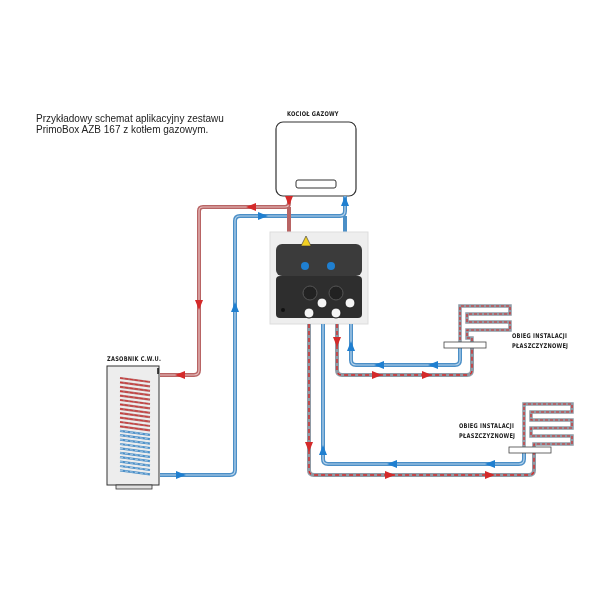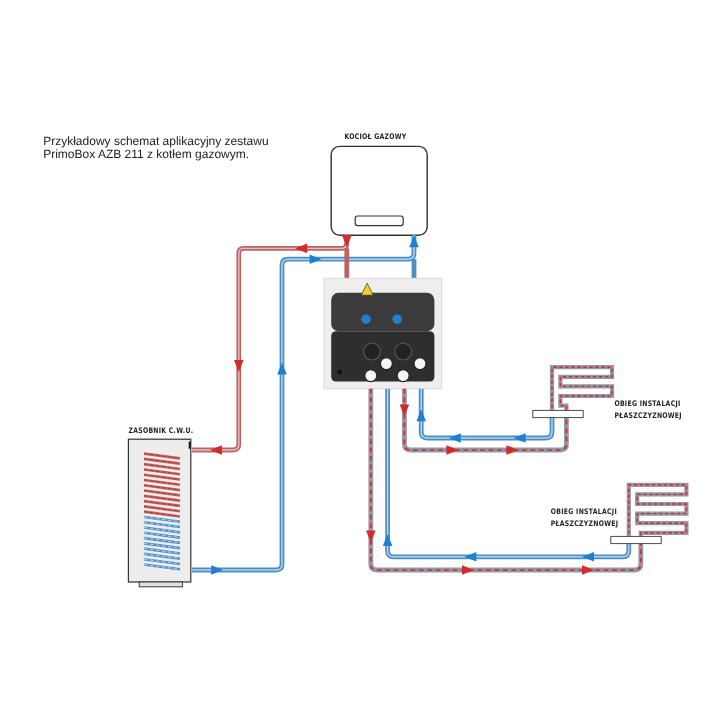--- a/index.html
+++ b/index.html
@@ -155,21 +155,21 @@
       <line x1="120" y1="461.6" x2="150" y2="465.6" stroke="#b8d4ec" stroke-width="0.8" stroke-dasharray="3 2"></line>
       <line x1="120" y1="466" x2="150" y2="470" stroke="#4b8fc7" stroke-width="2.2"></line>
       <line x1="120" y1="466" x2="150" y2="470" stroke="#b8d4ec" stroke-width="0.8" stroke-dasharray="3 2"></line>
       <line x1="120" y1="470.4" x2="150" y2="474.4" stroke="#4b8fc7" stroke-width="2.2"></line>
       <line x1="120" y1="470.4" x2="150" y2="474.4" stroke="#b8d4ec" stroke-width="0.8" stroke-dasharray="3 2"></line>
     </g>
 </svg>
 
 <div class="desc">
   <div>Przykładowy schemat aplikacyjny zestawu</div>
-  <div>PrimoBox AZB 211 z kotłem gazowym.</div>
+  <div>PrimoBox AZB 167 z kotłem gazowym.</div>
 </div>
 
 <div class="lbl" style="left:287px;top:110px;">KOCIOŁ GAZOWY</div>
 <div class="lbl" style="left:107px;top:355px;">ZASOBNIK C.W.U.</div>
 <div class="lbl lbl2" style="left:512px;top:331px;">
   <div>OBIEG INSTALACJI</div>
   <div>PŁASZCZYZNOWEJ</div>
 </div>
 <div class="lbl lbl2" style="left:459px;top:421px;">
   <div>OBIEG INSTALACJI</div>

